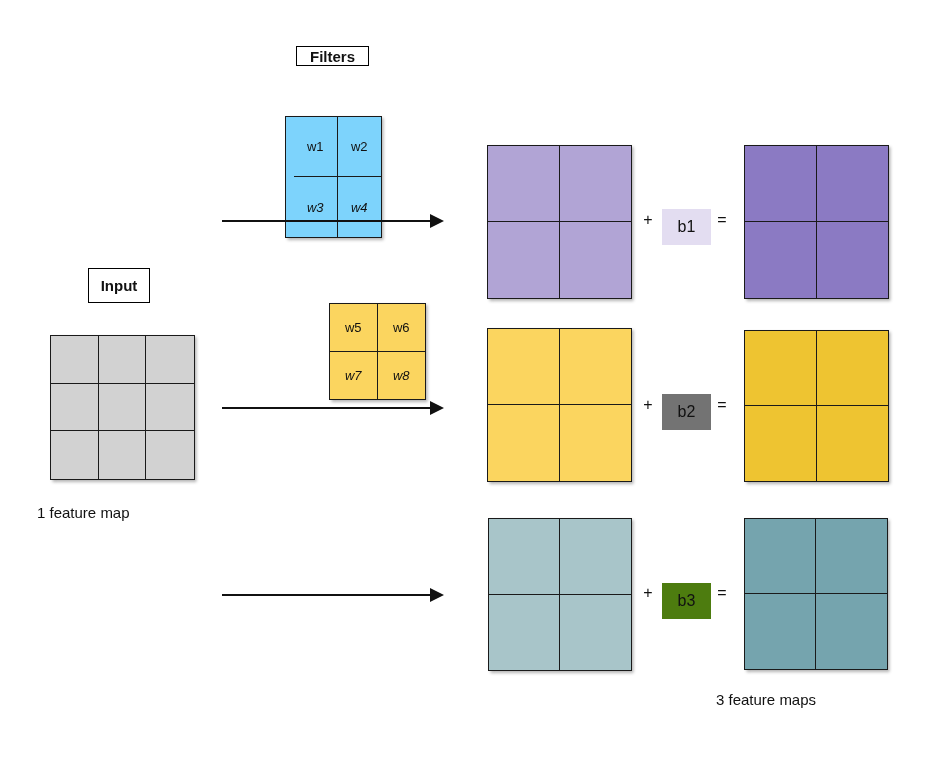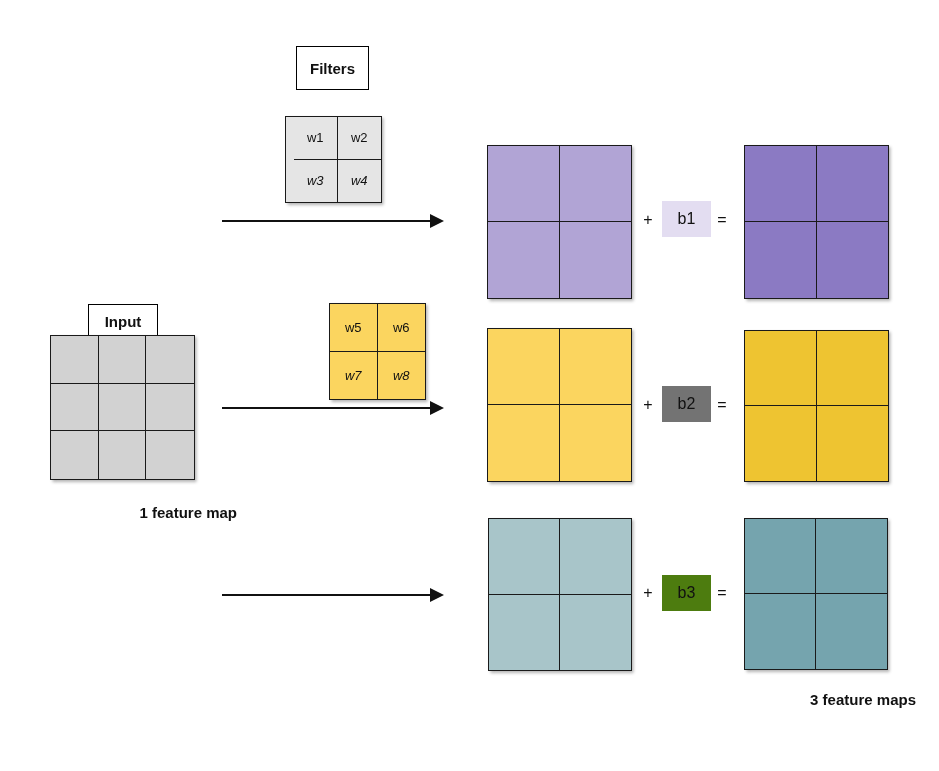--- a/index.html
+++ b/index.html
@@ -78,58 +78,59 @@
   }
   .bias {
     position: absolute;
     width: 49px;
     height: 36px;
     display: flex;
     align-items: center;
     justify-content: center;
     font-size: 16px;
     color: #111111;
+    margin-top: 8px;
   }
 
   
   .caption {
     position: absolute;
     width: 200px;
-    text-align: right;
-    font-weight: bold;
+    text-align: left;
+    font-weight: normal;
     font-size: 15px;
     color: #111111;
   }
 </style>
 </head>
 <body>
 
 <div class="canvas">
 
-  <div class="label-box" style="left:296px; top:46px; width:73px; height:44px;">
+  <div class="label-box" style="left:296px; top:46px; width:73px; height:20px;">
     <span>Filters</span>
   </div>
-  <div class="label-box" style="left:88px; top:268px; width:70px; height:35px;margin-top:36px;">
+  <div class="label-box" style="left:88px; top:268px; width:62px; height:35px;">
     <span>Input</span>
   </div>
 
   <div class="grid grid3" style="left: 50px; top: 335px; width: 145px; height: 145px; background-color: rgb(210, 210, 210);">
     <div class="cell"></div>
     <div class="cell"></div>
     <div class="cell"></div>
     <div class="cell"></div>
     <div class="cell"></div>
     <div class="cell"></div>
     <div class="cell"></div>
     <div class="cell"></div>
     <div class="cell"></div>
   </div>
   <div class="caption" style="left:37px; top:504px;">1 feature map</div>
 
-  <div class="grid grid2" style="left: 285px; top: 116px; width: 97px; height: 87px; background-color: #e5e5e5; padding-left: 8px;">
+  <div class="grid grid2" style="left: 285px; top: 116px; width: 97px; height: 122px; background-color: #7dd3fc; padding-left: 8px;">
     <div class="cell">w1</div>
     <div class="cell">w2</div>
     <div class="cell">w3</div>
     <div class="cell">w4</div>
   </div>
   <div class="arrow" style="left:222px; top:214px; width:222px;">
     <div class="arrow-line"></div>
     <div class="arrow-head"></div>
   </div>
   <div class="grid grid2" style="left: 487px; top: 145px; width: 145px; height: 154px; background-color: rgb(177, 164, 213);">

